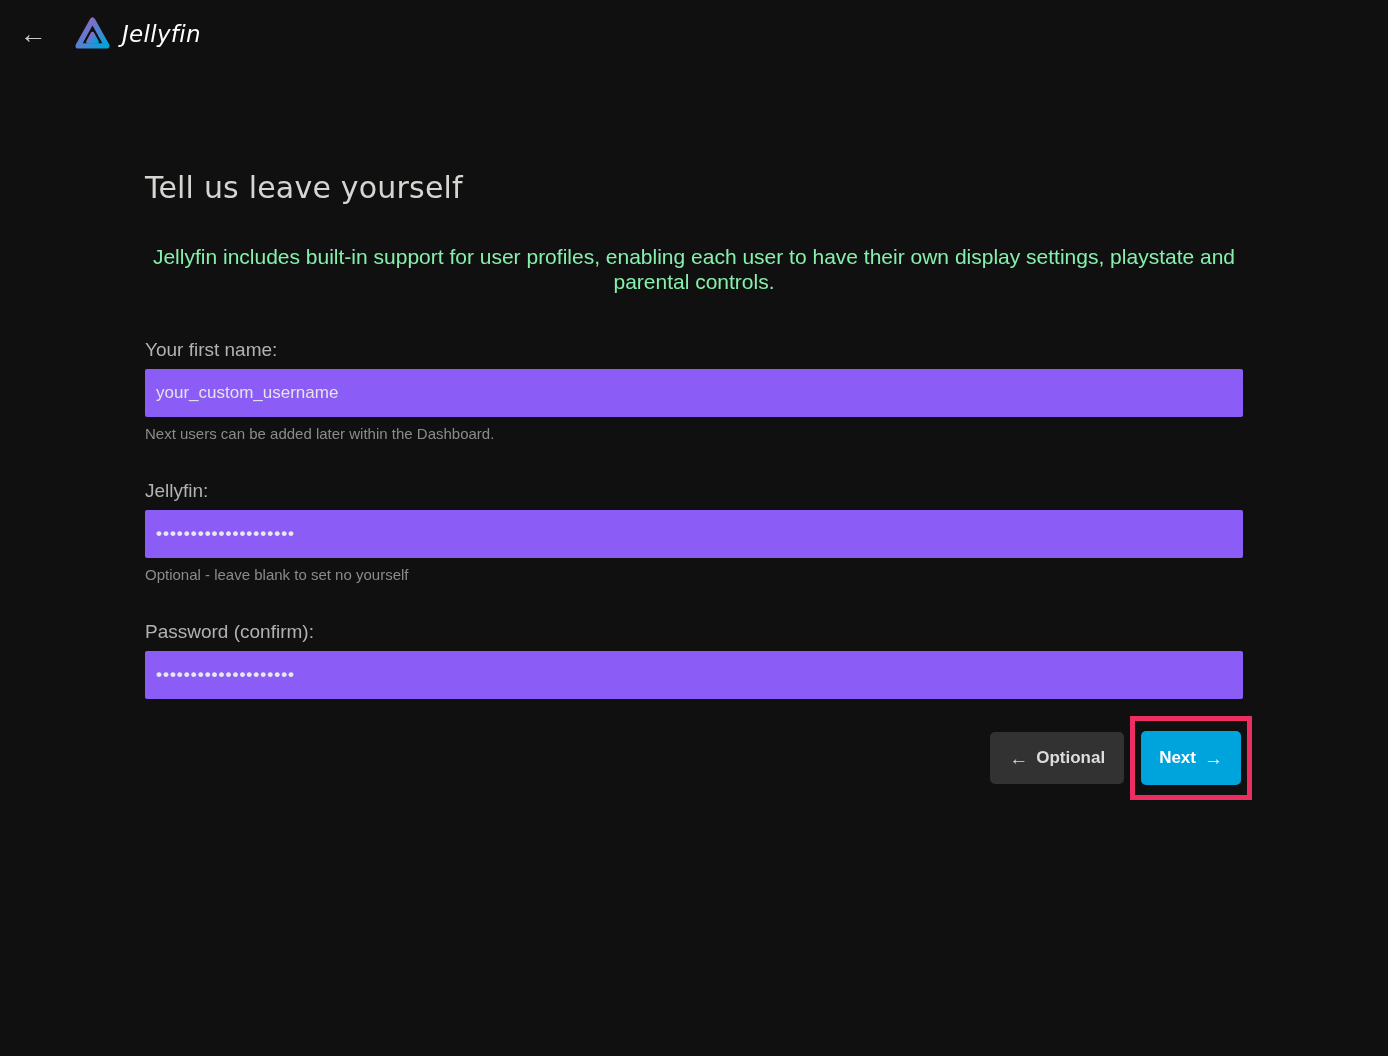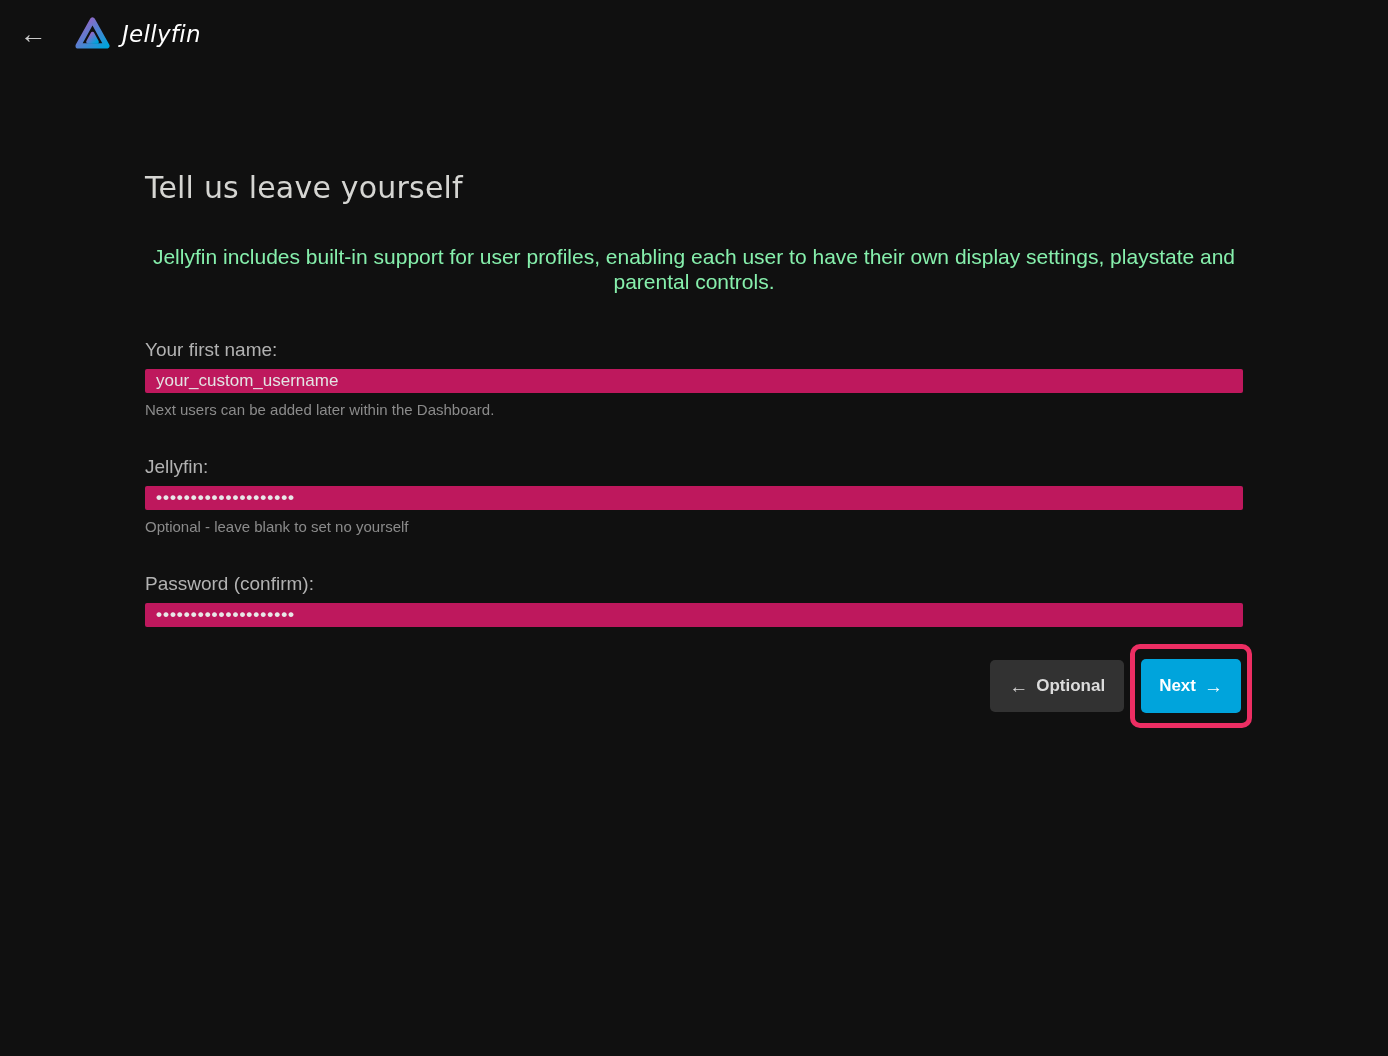--- a/index.html
+++ b/index.html
@@ -69,22 +69,22 @@
   .field-label {
     display: block;
     font-size: 19px;
     color: #b2b2b2;
     line-height: 19px;
     margin: 0 0 10px 0;
   }
   .text-input {
     display: block;
     width: 100%;
-    height: 24px;
-    background: #be185d;
+    height: 48px;
+    background: #8b5cf6;
     border: none;
     border-radius: 2px;
     color: #e4e4e4;
     font-size: 17px;
     padding: 0 11px;
     font-family: "Liberation Sans", sans-serif;
     outline: none;
   }
   .password-input {
     font-size: 17px;
@@ -122,21 +122,21 @@
   .btn .arrow { font-size: 19px; line-height: 1; font-weight: normal; }
   .btn-previous {
     background: #323232;
     color: #dcdcdc;
     height: 52px;
     padding: 0 19px;
   }
   .annotation-box {
     display: inline-flex;
     border: 5px solid #ed2e63;
-    border-radius: 10px;
+    border-radius: 0;
     padding: 10px 6px;
     margin-left: 6px;
     margin-right: -9px;
   }
   .btn-next {
     background: #00a4dc;
     color: #ffffff;
     height: 54px;
     padding: 0 18px;
   }

